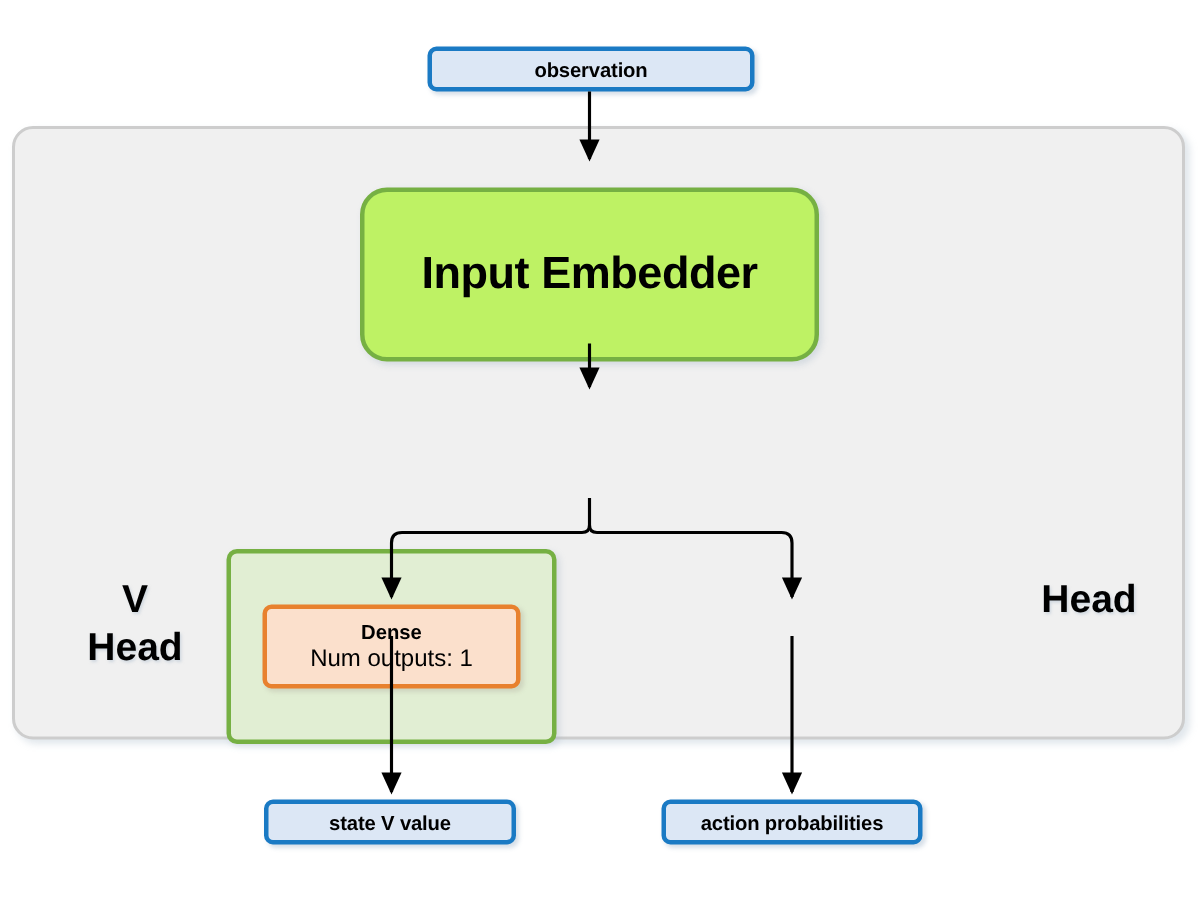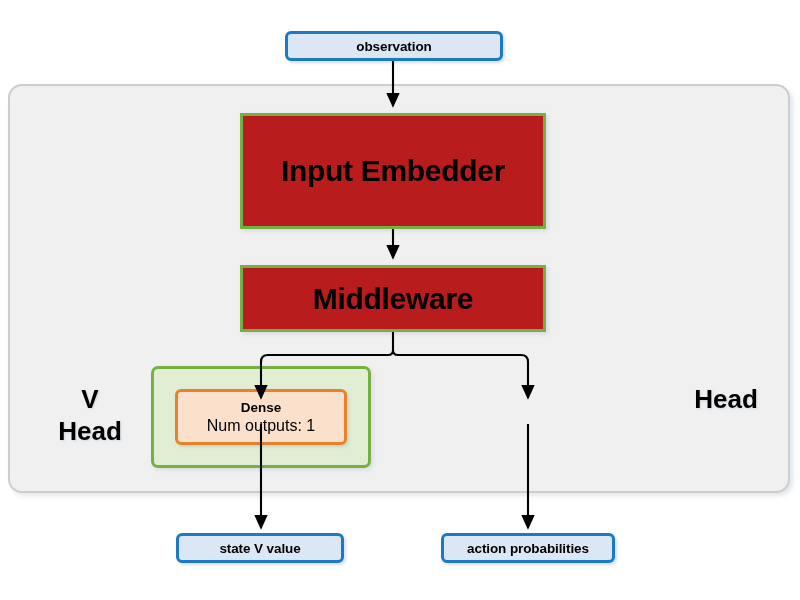--- a/index.html
+++ b/index.html
@@ -37,24 +37,25 @@
     border: 3px solid #1a7ac4;
     border-radius: 6px;
     font-size: 13.5px;
     font-weight: bold;
     letter-spacing: -0.1px;
     box-shadow: 2px 2px 3px rgba(120,150,180,0.30);
   }
 
   
   .green-box {
-    background: #b91c1c;
+    background: #bef264;
     border: 3px solid #76b043;
-    border-radius: 0;
+    border-radius: 18px;
     box-shadow: 2px 2px 4px rgba(150,170,190,0.30);
+    margin-top: 12px;
   }
   .green-box .big-label {
     font-size: 30px;
     font-weight: bold;
     letter-spacing: -0.3px;
   }
 
   
   .head-box {
     background: #e1eed3;
@@ -126,35 +127,32 @@
 
   <div class="head-caption" style="left:30px; top:383px; width:120px;">
     <div>V</div>
     <div>Head</div>
   </div>
 
   <div class="head-caption" style="left:661px; top:383px; width:130px;">
     <div>Head</div>
   </div>
 
-  <div class="node head-box" style="left:151px; top:366px; width:220px; height:102px;">
+  <div class="node head-box" style="left:151px; top:366px; width:220px; height:130px;">
     <div class="node orange-box" style="position:relative; left:0; top:0; width:172px; height:56px;">
       <div class="line1">Dense</div>
       <div class="line2">Num outputs: 1</div>
     </div>
   </div>
 
 
   <div class="node green-box" style="left:240px; top:113px; width:306px; height:116px;">
     <div class="big-label">Input Embedder</div>
   </div>
 
-  <div class="node green-box" style="left:240px; top:265px; width:306px; height:67px;">
-    <div class="big-label">Middleware</div>
-  </div>
 
   <div class="node io-box" style="left:285px; top:31px; width:218px; height:30px;">
     <div>observation</div>
   </div>
 
   <div class="node io-box" style="left:441px; top:533px; width:174px; height:30px;">
     <div>action probabilities</div>
   </div>
 
   <div class="node io-box" style="left:176px; top:533px; width:168px; height:30px;">

